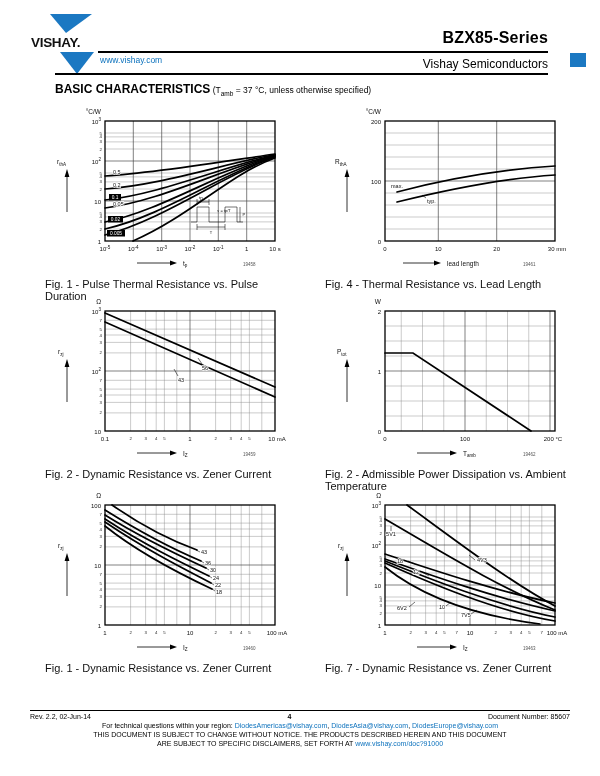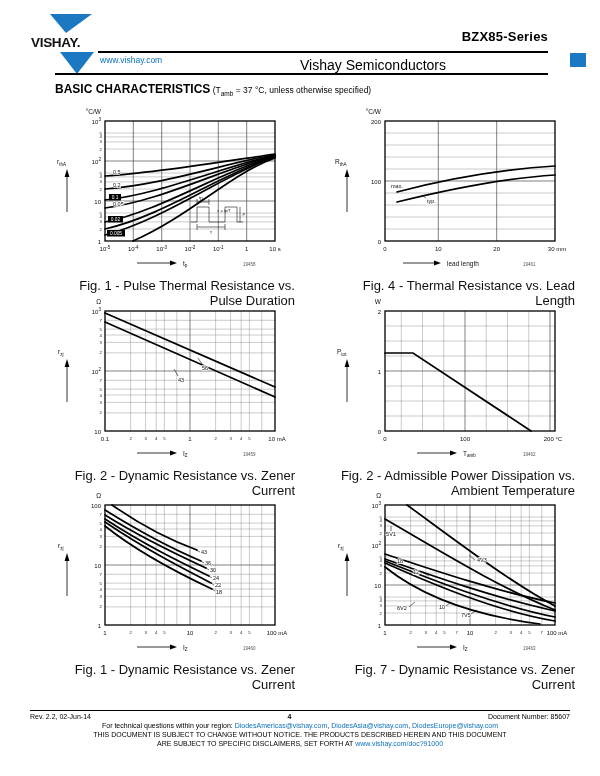--- a/index.html
+++ b/index.html
@@ -1,32 +1,32 @@
 <!DOCTYPE html>
 <html><head>
 <meta charset="utf-8">
 <style>
   html,body{margin:0;padding:0}
   body{width:600px;height:776px;position:relative;background:#fff;color:#000;
        font-family:"Liberation Sans",sans-serif;overflow:hidden}
   .abs{position:absolute}
   a{color:#0d72bd;cursor:pointer}
   
-  #series{top:29px;left:300px;width:248px;text-align:right;font-size:13px;font-weight:bold;letter-spacing:.2px}
+  #series{top:29px;left:300px;width:248px;text-align:right;font-size:16px;font-weight:bold;letter-spacing:.2px}
   #rule1{top:51px;left:98px;right:52px;height:2px;background:#000}
   #www{top:55px;left:100px;font-size:8.5px}
-  #division{top:57px;left:300px;width:248px;text-align:left;font-size:14px}
+  #division{top:57px;left:300px;width:248px;text-align:right;font-size:12px}
   #rule2{top:73px;left:55px;right:52px;height:1.8px;background:#000}
   #bluesq{top:53px;left:570px;width:16px;height:14px;background:#1b78c2}
   #sect{top:82px;left:55px;font-size:8.5px}
   #sect b{font-size:12px}
   #sect sub{font-size:6.5px}
   
   svg.chart{position:absolute;overflow:visible}
-  .cap{position:absolute;width:250px;text-align:right;font-size:13px;color:#111}
+  .cap{position:absolute;width:250px;text-align:left;font-size:11px;color:#111}
   svg text{font-family:"Liberation Sans",sans-serif;fill:#111}
   .tk{font-size:6px}
   .mn{font-size:4.3px;fill:#222}
   .un{font-size:6.5px}
   .ax{font-size:6.5px}
   .sub{font-size:4.6px}
   .sup{font-size:4.6px}
   .cl{font-size:5.5px;paint-order:stroke;stroke:#fff;stroke-width:1.4px}
   .bdgt{font-size:4.8px;fill:#fff}
   .gid{font-size:4.5px;fill:#555}

